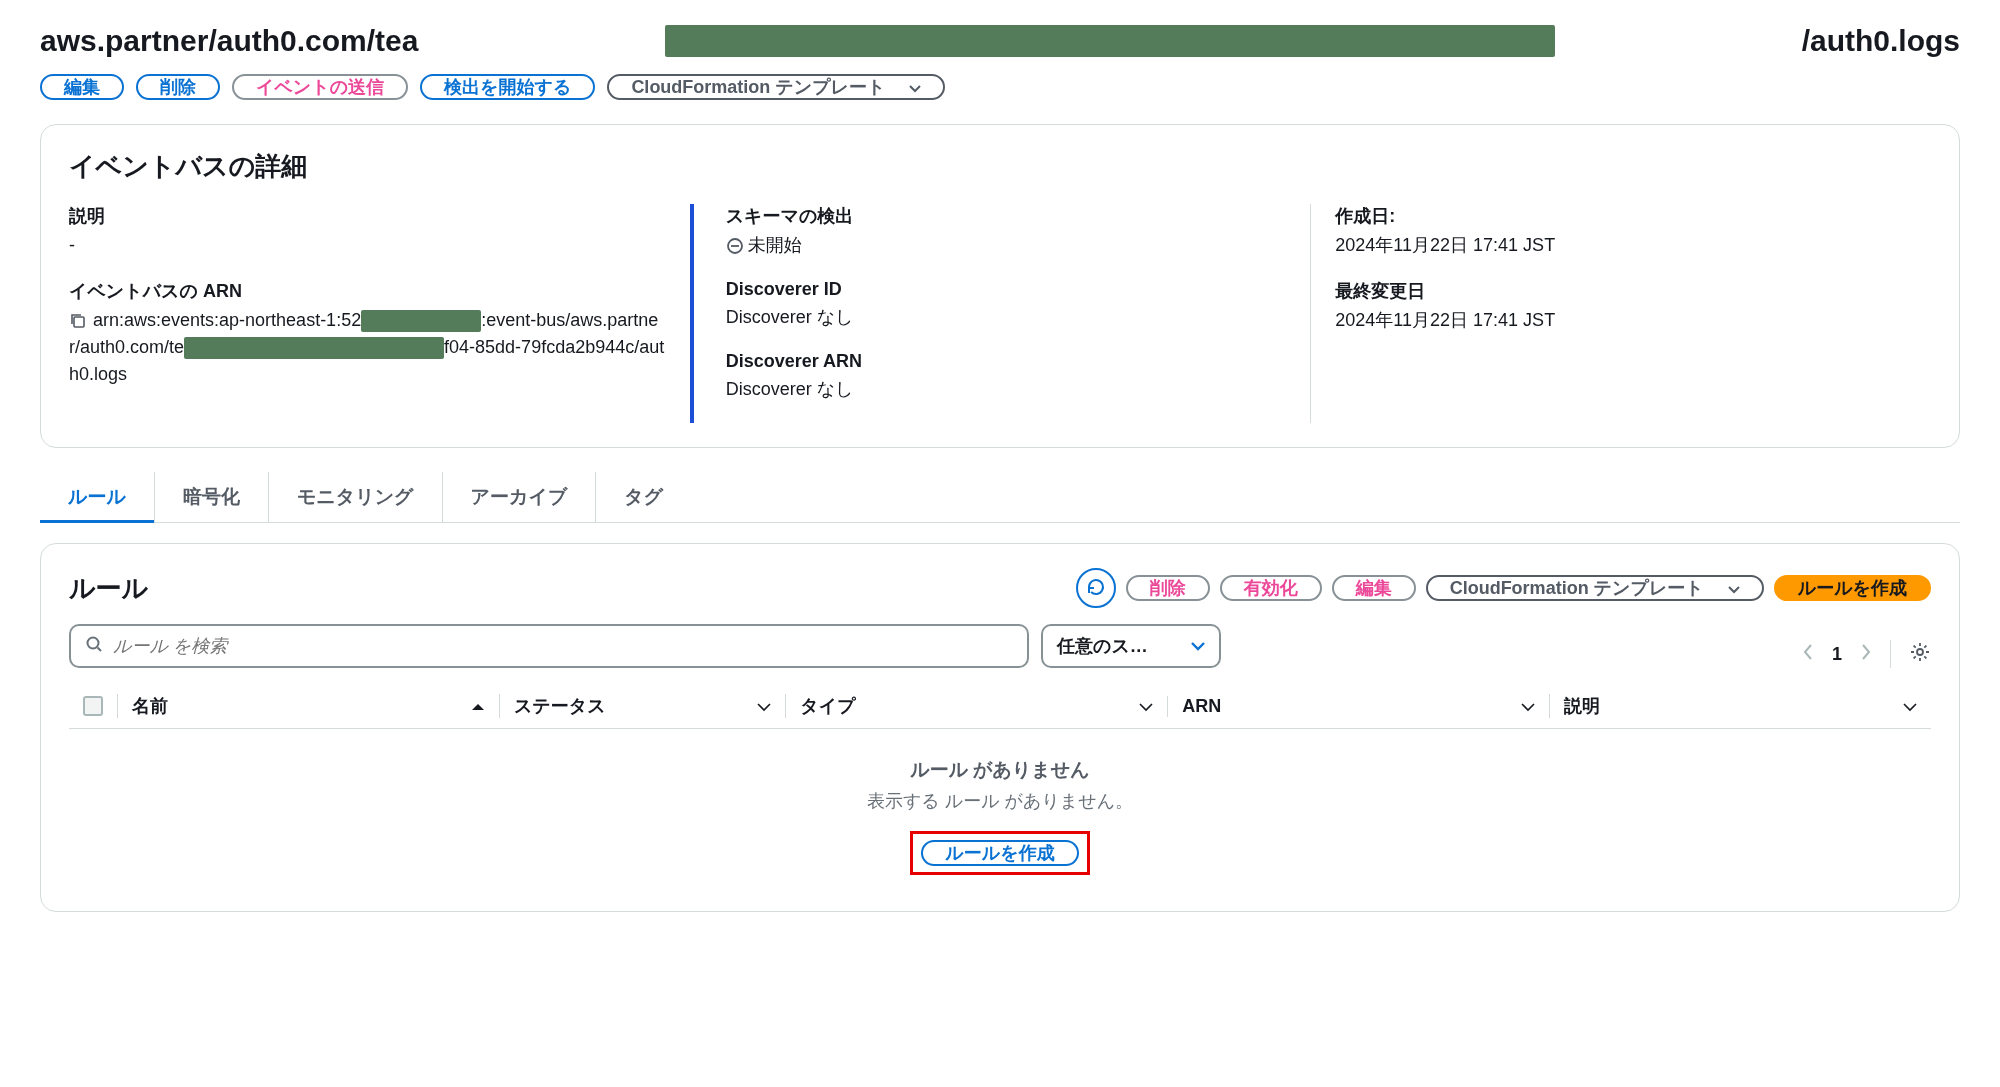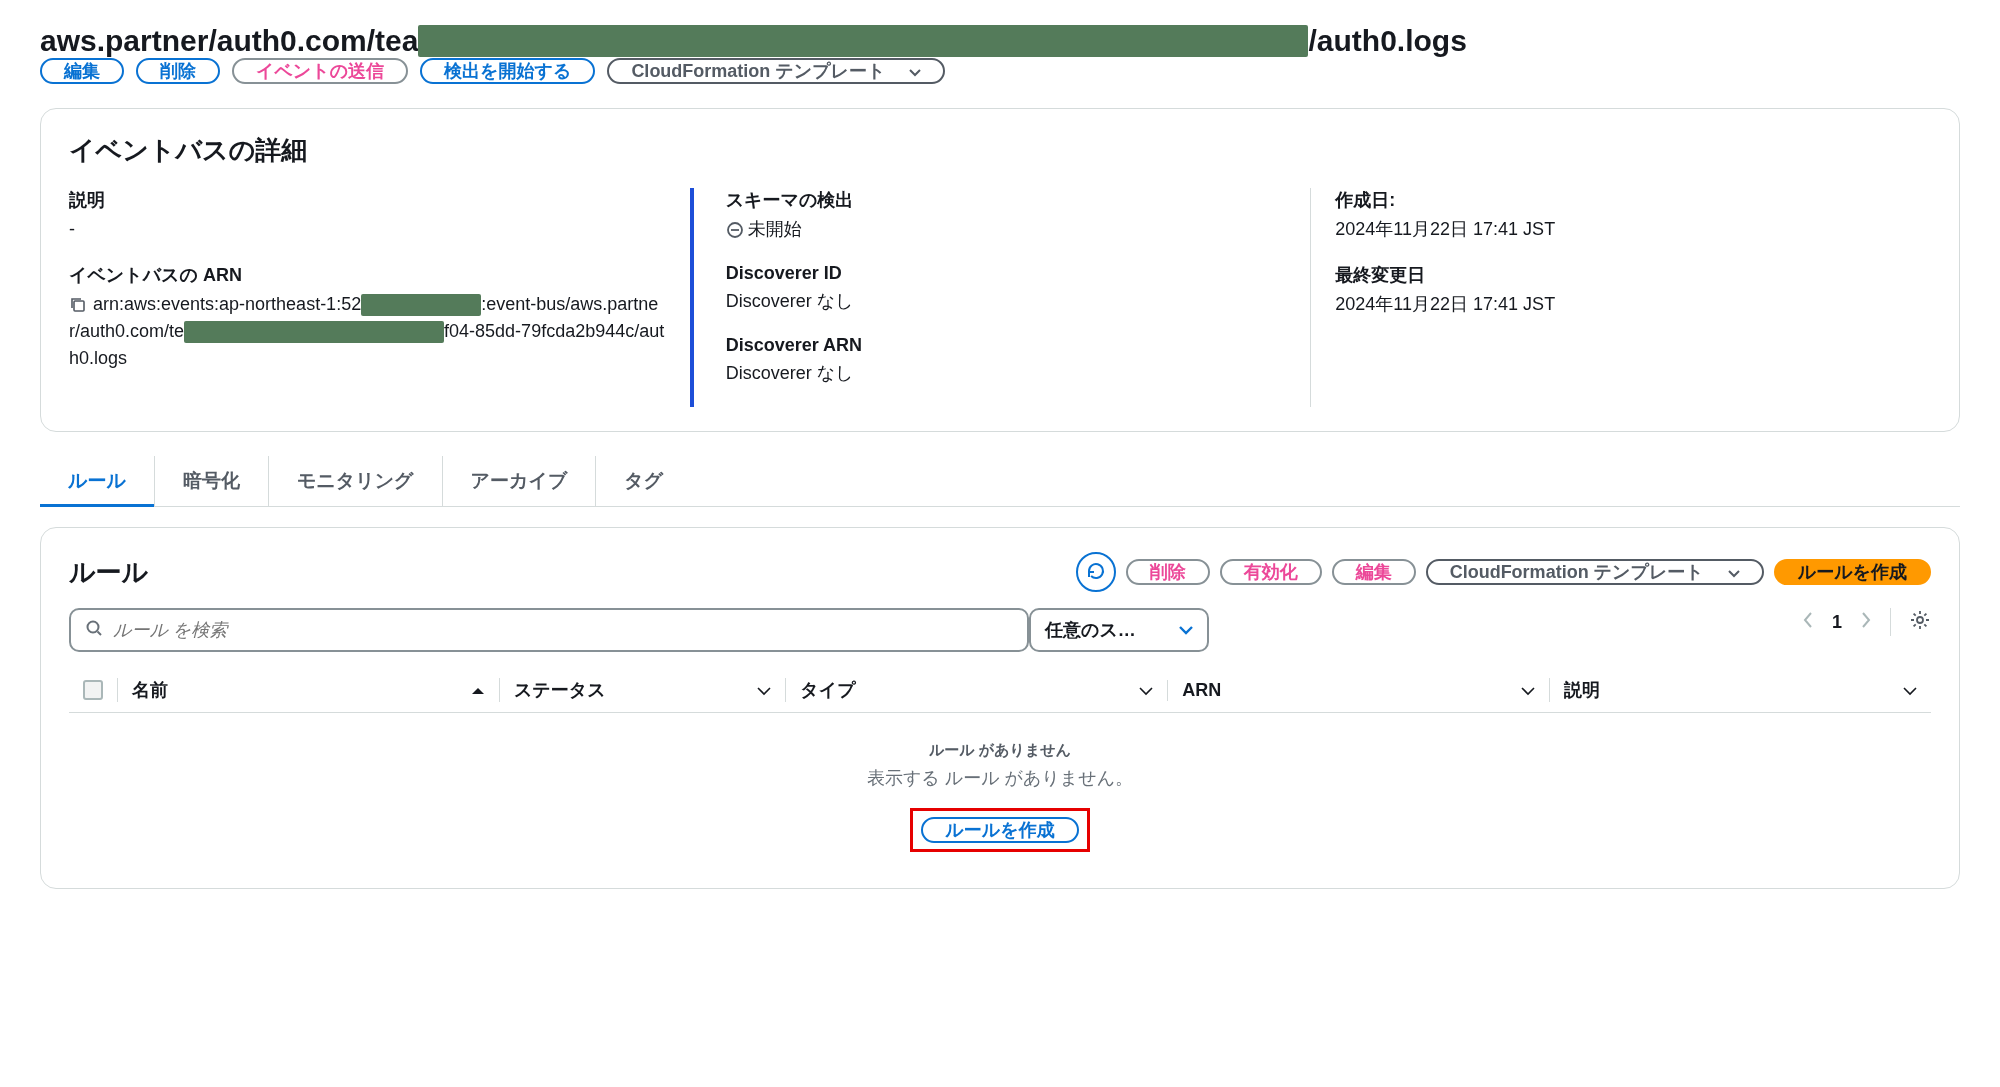--- a/index.html
+++ b/index.html
@@ -9,20 +9,22 @@
     color: #16191f;
     padding: 24px 40px;
     font-size: 18px;
   }
   .page-title {
     font-size: 30px;
     font-weight: 700;
     display: flex;
     align-items: center;
     flex-wrap: wrap;
+    margin-bottom: 16px;
+    justify-content: space-between;
   }
   .redact {
     display: inline-block;
     background: #547b5a;
     height: 32px;
     vertical-align: middle;
     border-radius: 2px;
   }
   .redact-sm {
     display: inline-block;
@@ -170,21 +172,22 @@
     border-radius: 50%;
     border: 2px solid #0972d3;
     background: #fff;
     display: inline-flex;
     align-items: center;
     justify-content: center;
     cursor: pointer;
   }
   .search-row {
     display: flex;
-    align-items: flex-start;
+    gap: 12px;
+    align-items: flex-end;
     margin-bottom: 16px;
   }
   .search-box {
     flex: 0 1 960px;
     display: flex;
     align-items: center;
     border: 2px solid #879196;
     border-radius: 10px;
     height: 44px;
     padding: 0 14px;
@@ -249,24 +252,25 @@
     height: 20px;
     border: 2px solid #aab7b8;
     border-radius: 3px;
     background: #f2f3f3;
   }
   .empty {
     text-align: center;
     padding: 28px 0 12px;
   }
   .empty-title {
-    font-size: 15px;
+    font-size: 19px;
     font-weight: 700;
     color: #545b64;
     margin-bottom: 6px;
+    font-family: Liberation Serif, serif;
   }
   .empty-sub {
     font-size: 18px;
     color: #687078;
     margin-bottom: 18px;
   }
   .highlight-box {
     display: inline-block;
     border: 3px solid #e60000;
     padding: 6px 8px;

